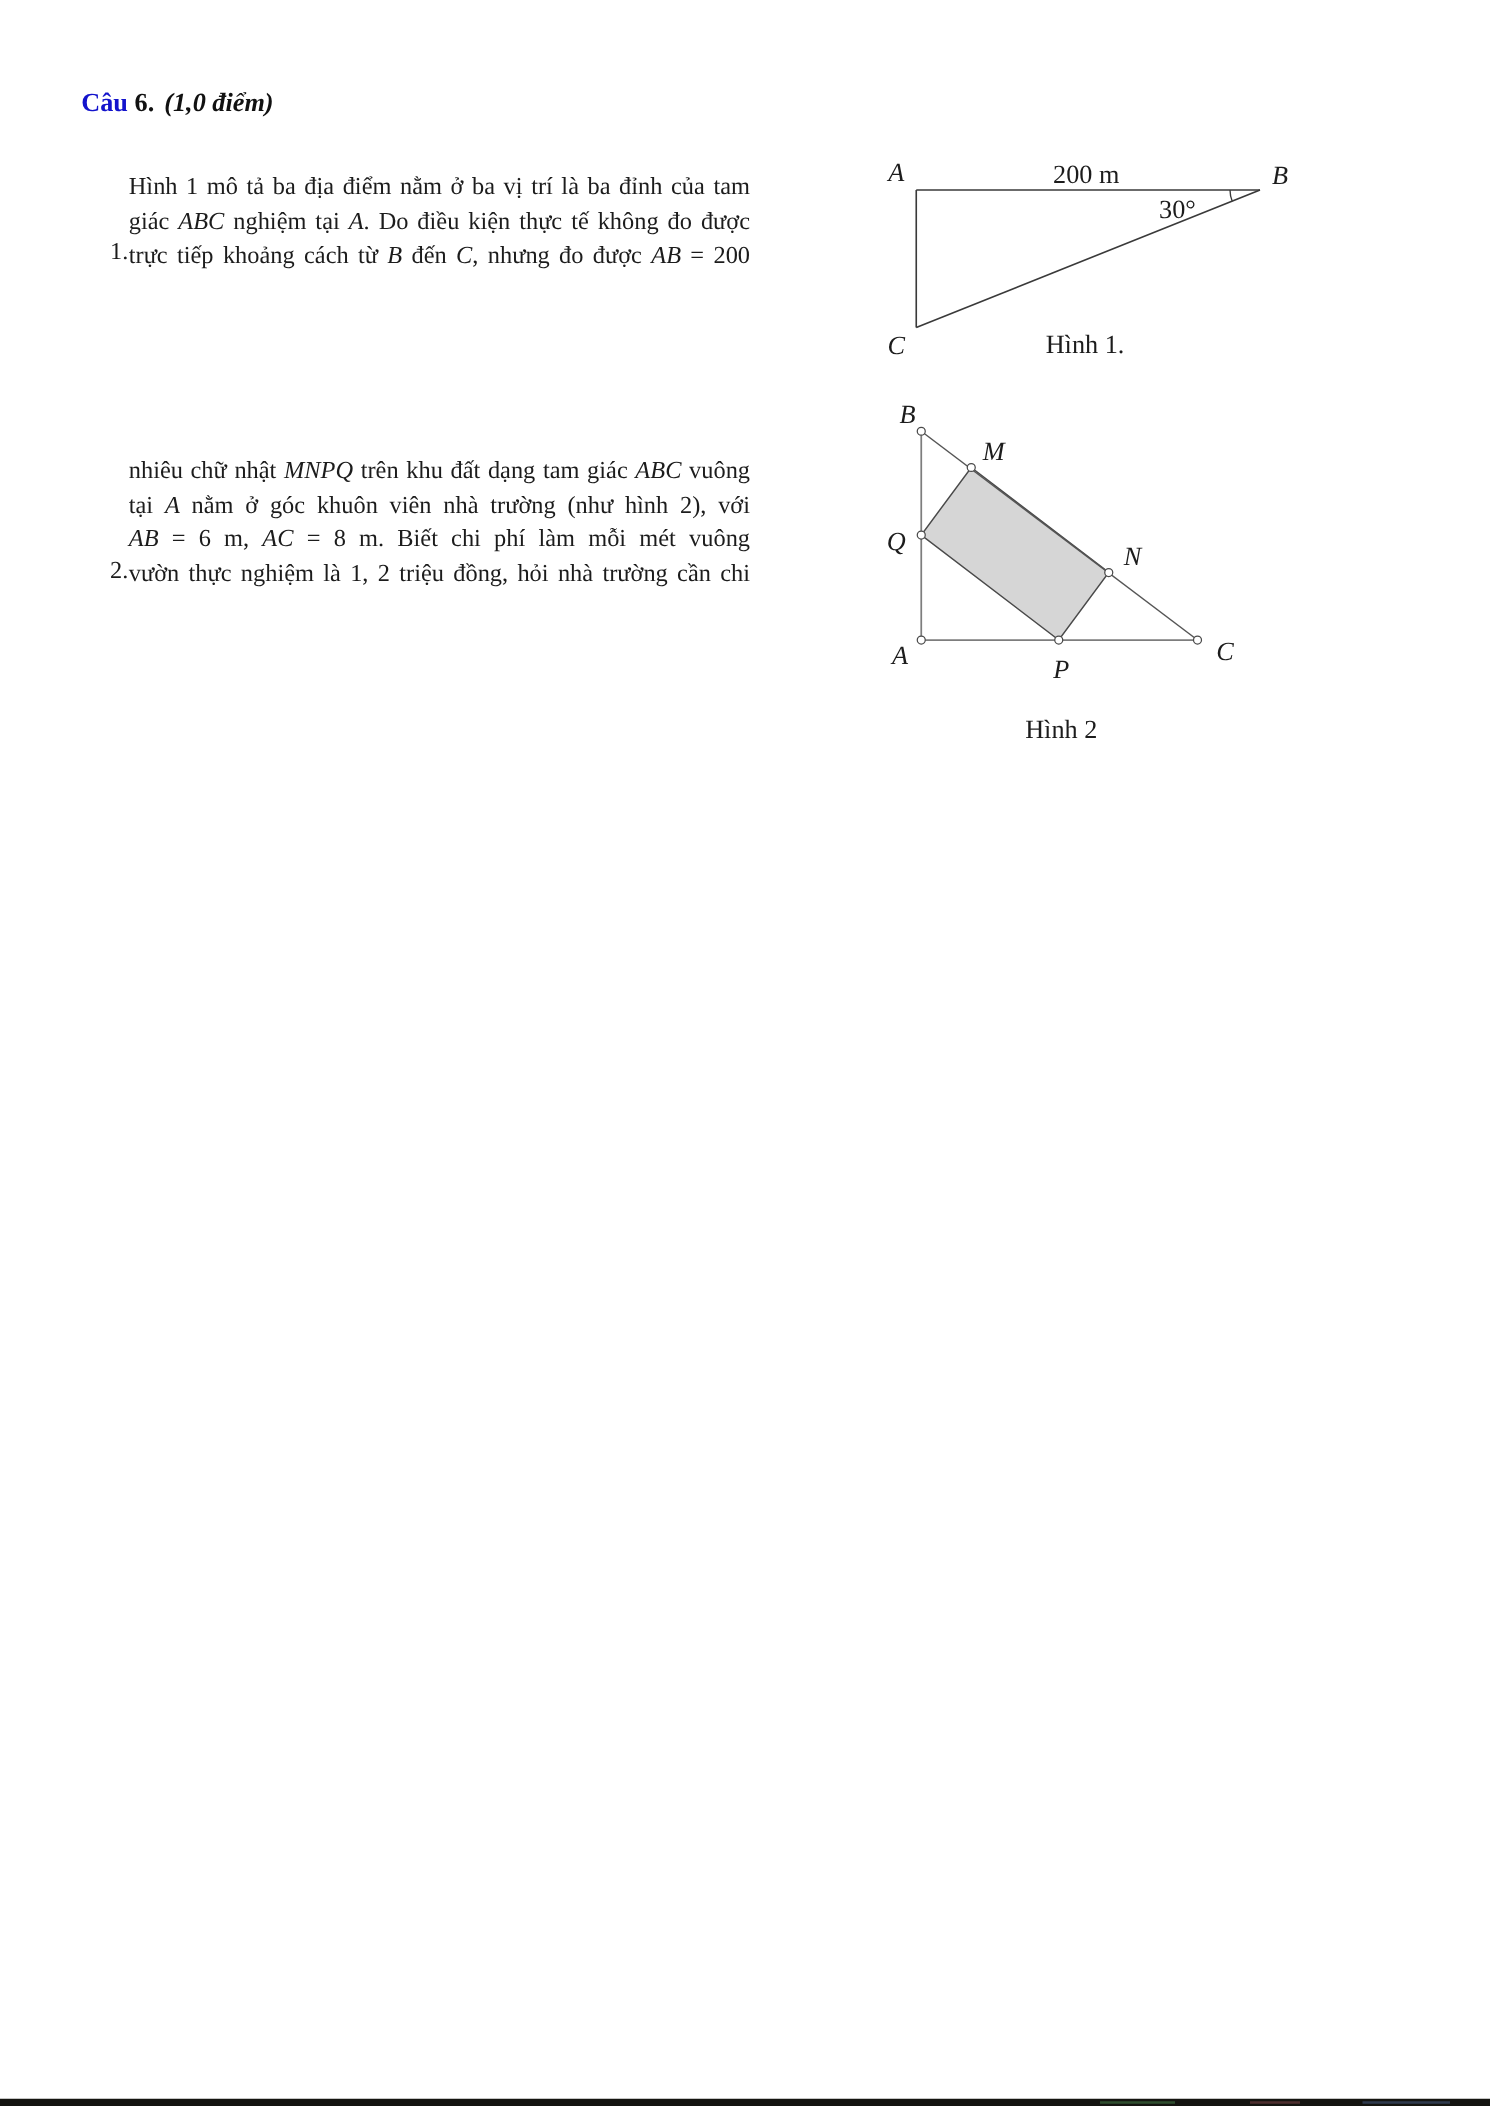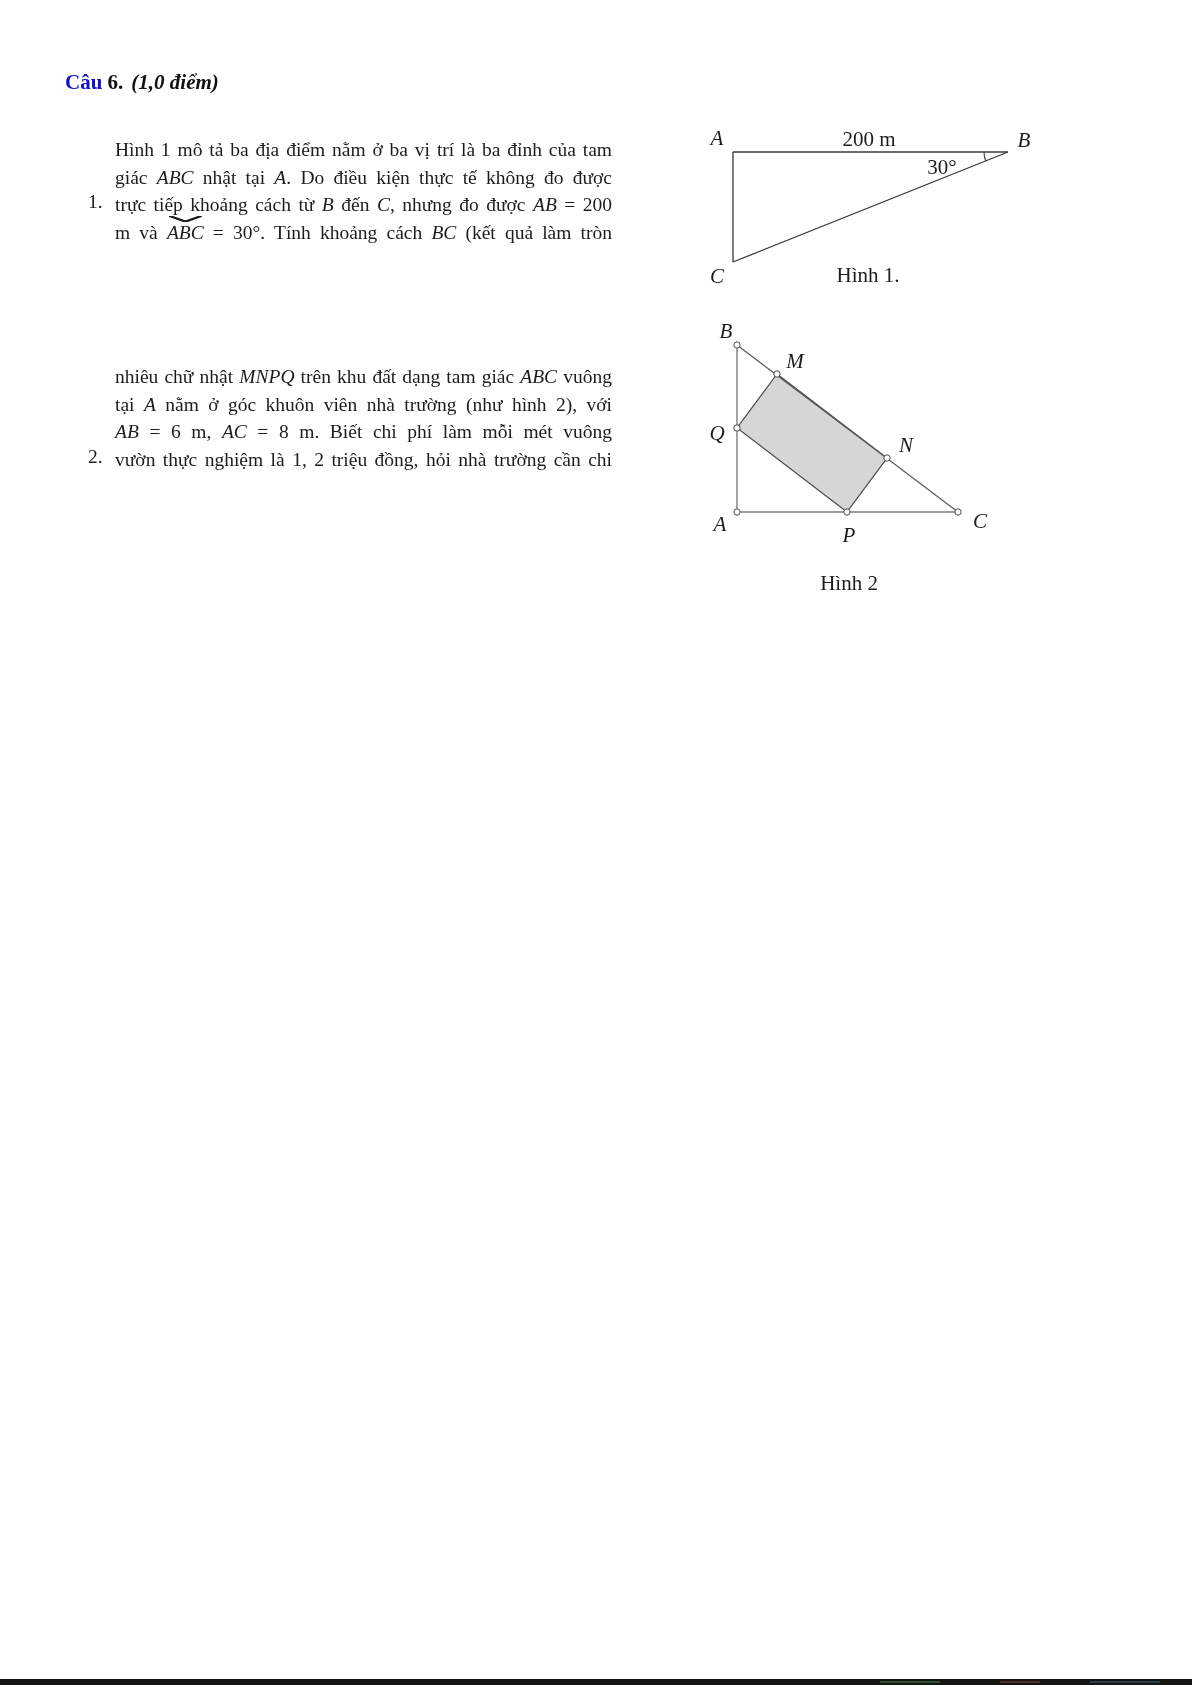--- a/index.html
+++ b/index.html
@@ -6,21 +6,21 @@
   .page {
     position:relative; width:1192px; height:1685px; background:#ffffff;
     font-family:"Liberation Serif", serif; color:#1c1c1c; overflow:hidden;
   }
   .header { position:absolute; left:65px; top:70px; font-size:21px; white-space:nowrap; }
   .qword { color:#1313cc; font-weight:bold; }
   .qnum  { color:#111111; font-weight:bold; }
   .points { font-weight:bold; font-style:italic; color:#111111; margin-left:8px; }
 
   .prob-num { position:absolute; left:88px; width:26px; font-size:19.5px; color:#1c1c1c; }
-  .para { position:absolute; left:115px; width:497px; font-size:19.5px; color:#1c1c1c; }
+  .para { position:absolute; left:103px; width:497px; font-size:19.5px; color:#1c1c1c; }
   .line { line-height:27.6px; text-align:justify; text-align-last:justify; }
   .line.last { text-align-last:left; }
   .mi { font-style:italic; }
   .hat { position:relative; display:inline-block; font-style:italic; }
   .hat::before {
     content:""; position:absolute; left:2px; right:2px; top:-3px; height:6px;
     background:
       linear-gradient(to top right, transparent 38%, #1c1c1c 46%, #1c1c1c 58%, transparent 66%) no-repeat left / 51% 100%,
       linear-gradient(to top left,  transparent 38%, #1c1c1c 46%, #1c1c1c 58%, transparent 66%) no-repeat right / 51% 100%;
   }
@@ -42,23 +42,22 @@
 
 <div class="page">
 
   <div class="header">
     <span class="qword">Câu</span><span class="qnum"> 6.</span><span class="points">(1,0 điểm)</span>
   </div>
 
   <div class="prob-num" style="top:191px;">1.</div>
   <div class="para" style="top:136px;">
       <div class="line"><span>Hình 1 mô tả ba địa điểm nằm ở ba vị trí là ba đỉnh của tam</span></div>
-      <div class="line"><span>giác </span><span class="mi">ABC</span><span> nhật tại </span><span class="mi">A</span><span>. Do điều kiện thực tế không đo được</span></div>
+      <div class="line"><span>giác </span><span class="mi">ABC</span><span> nghiệm tại </span><span class="mi">A</span><span>. Do điều kiện thực tế không đo được</span></div>
       <div class="line"><span>trực tiếp khoảng cách từ </span><span class="mi">B</span><span> đến </span><span class="mi">C</span><span>, nhưng đo được </span><span class="mi">AB</span><span> = 200</span></div>
-      <div class="line"><span>m và </span><span class="hat"><span>ABC</span></span><span> = 30°. Tính khoảng cách </span><span class="mi">BC</span><span> (kết quả làm tròn</span></div>
     </div>
 
   <div class="prob-num" style="top:446px;">2.</div>
   <div class="para" style="top:363px;">
       <div class="line"><span>nhiêu chữ nhật </span><span class="mi">MNPQ</span><span> trên khu đất dạng tam giác </span><span class="mi">ABC</span><span> vuông</span></div>
       <div class="line"><span>tại </span><span class="mi">A</span><span> nằm ở góc khuôn viên nhà trường (như hình 2), với</span></div>
       <div class="line"><span class="mi">AB</span><span> = 6 m, </span><span class="mi">AC</span><span> = 8 m. Biết chi phí làm mỗi mét vuông</span></div>
       <div class="line"><span>vườn thực nghiệm là 1, 2 triệu đồng, hỏi nhà trường cần chi</span></div>
     </div>
 

